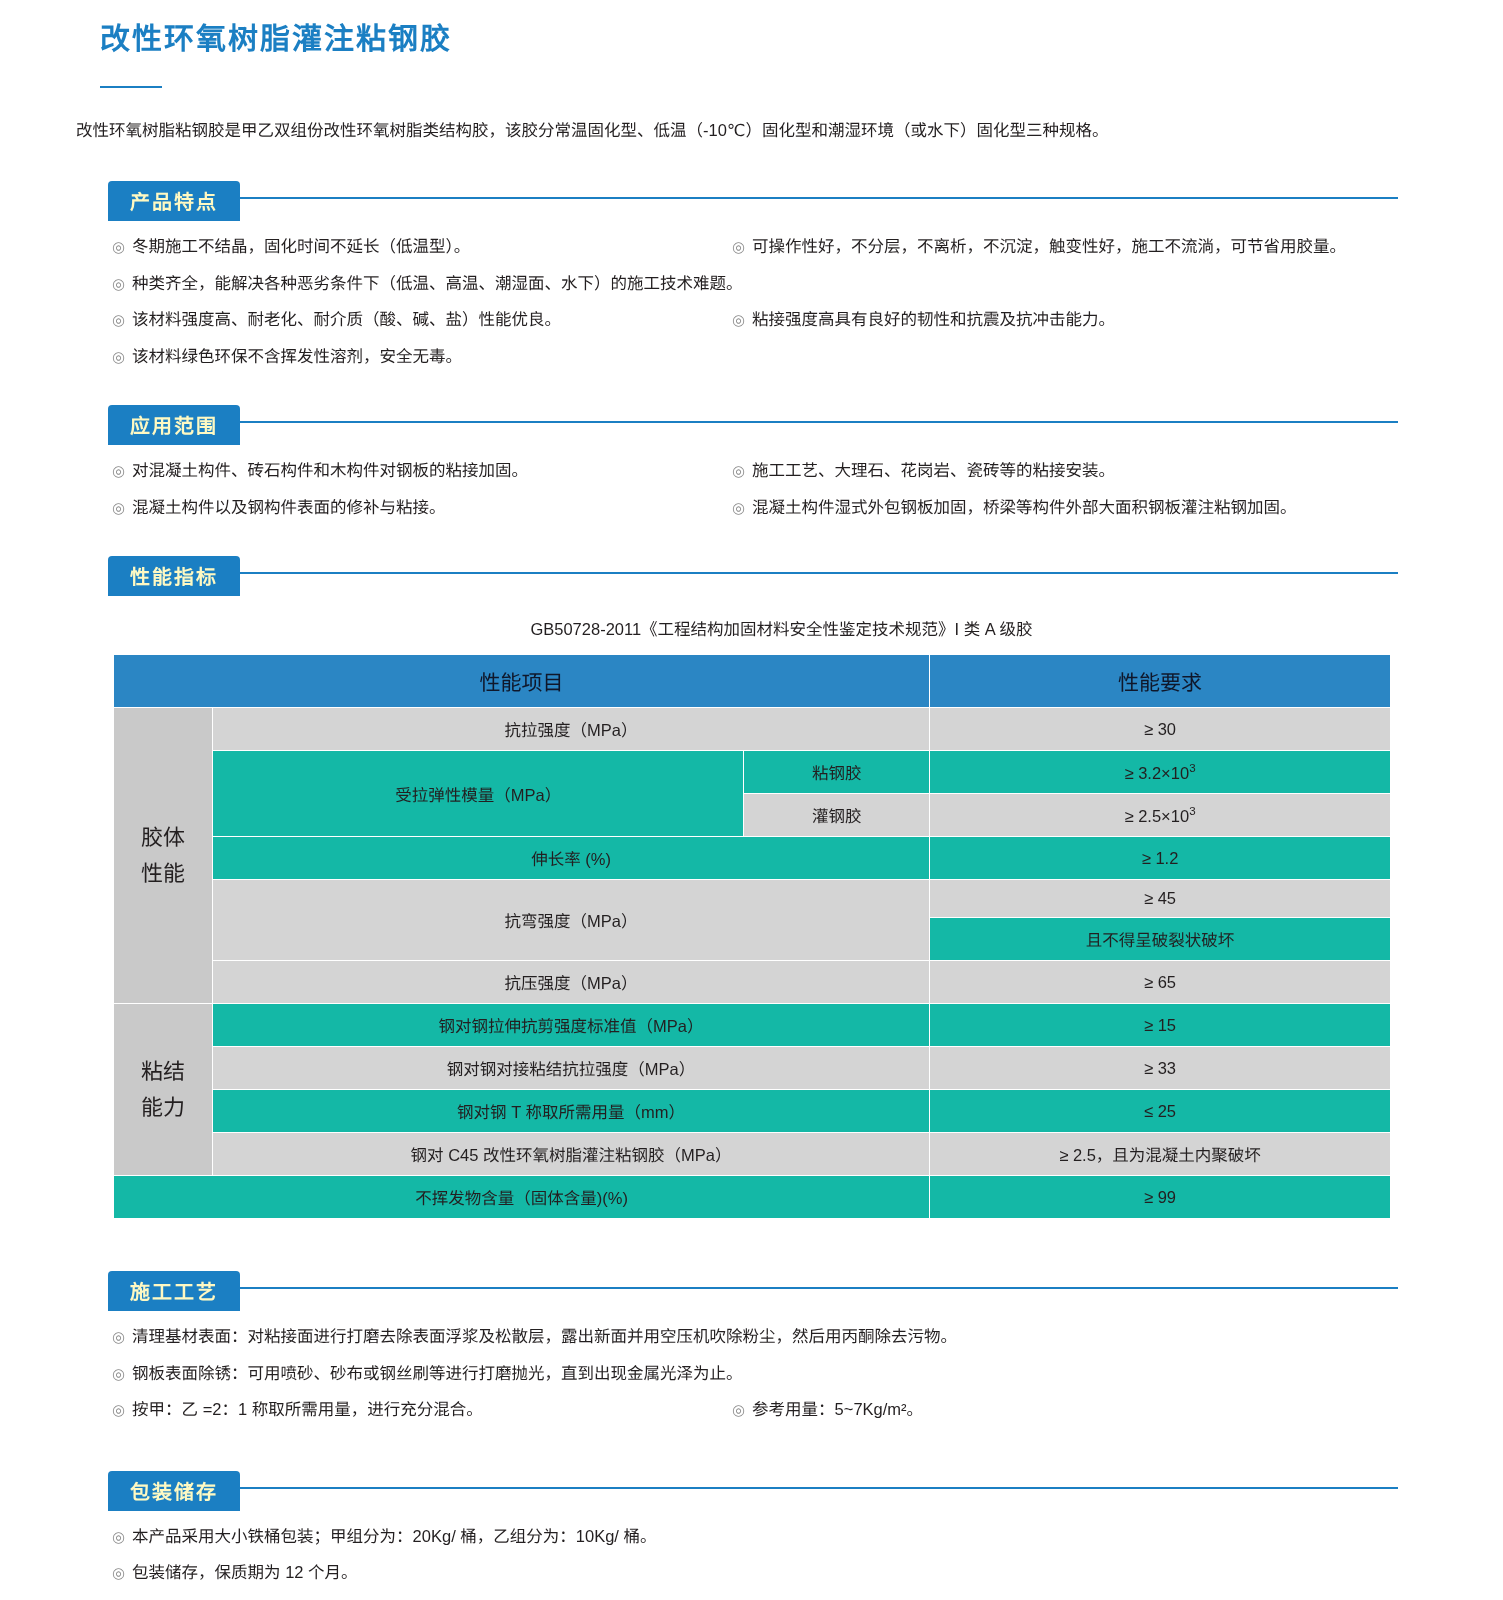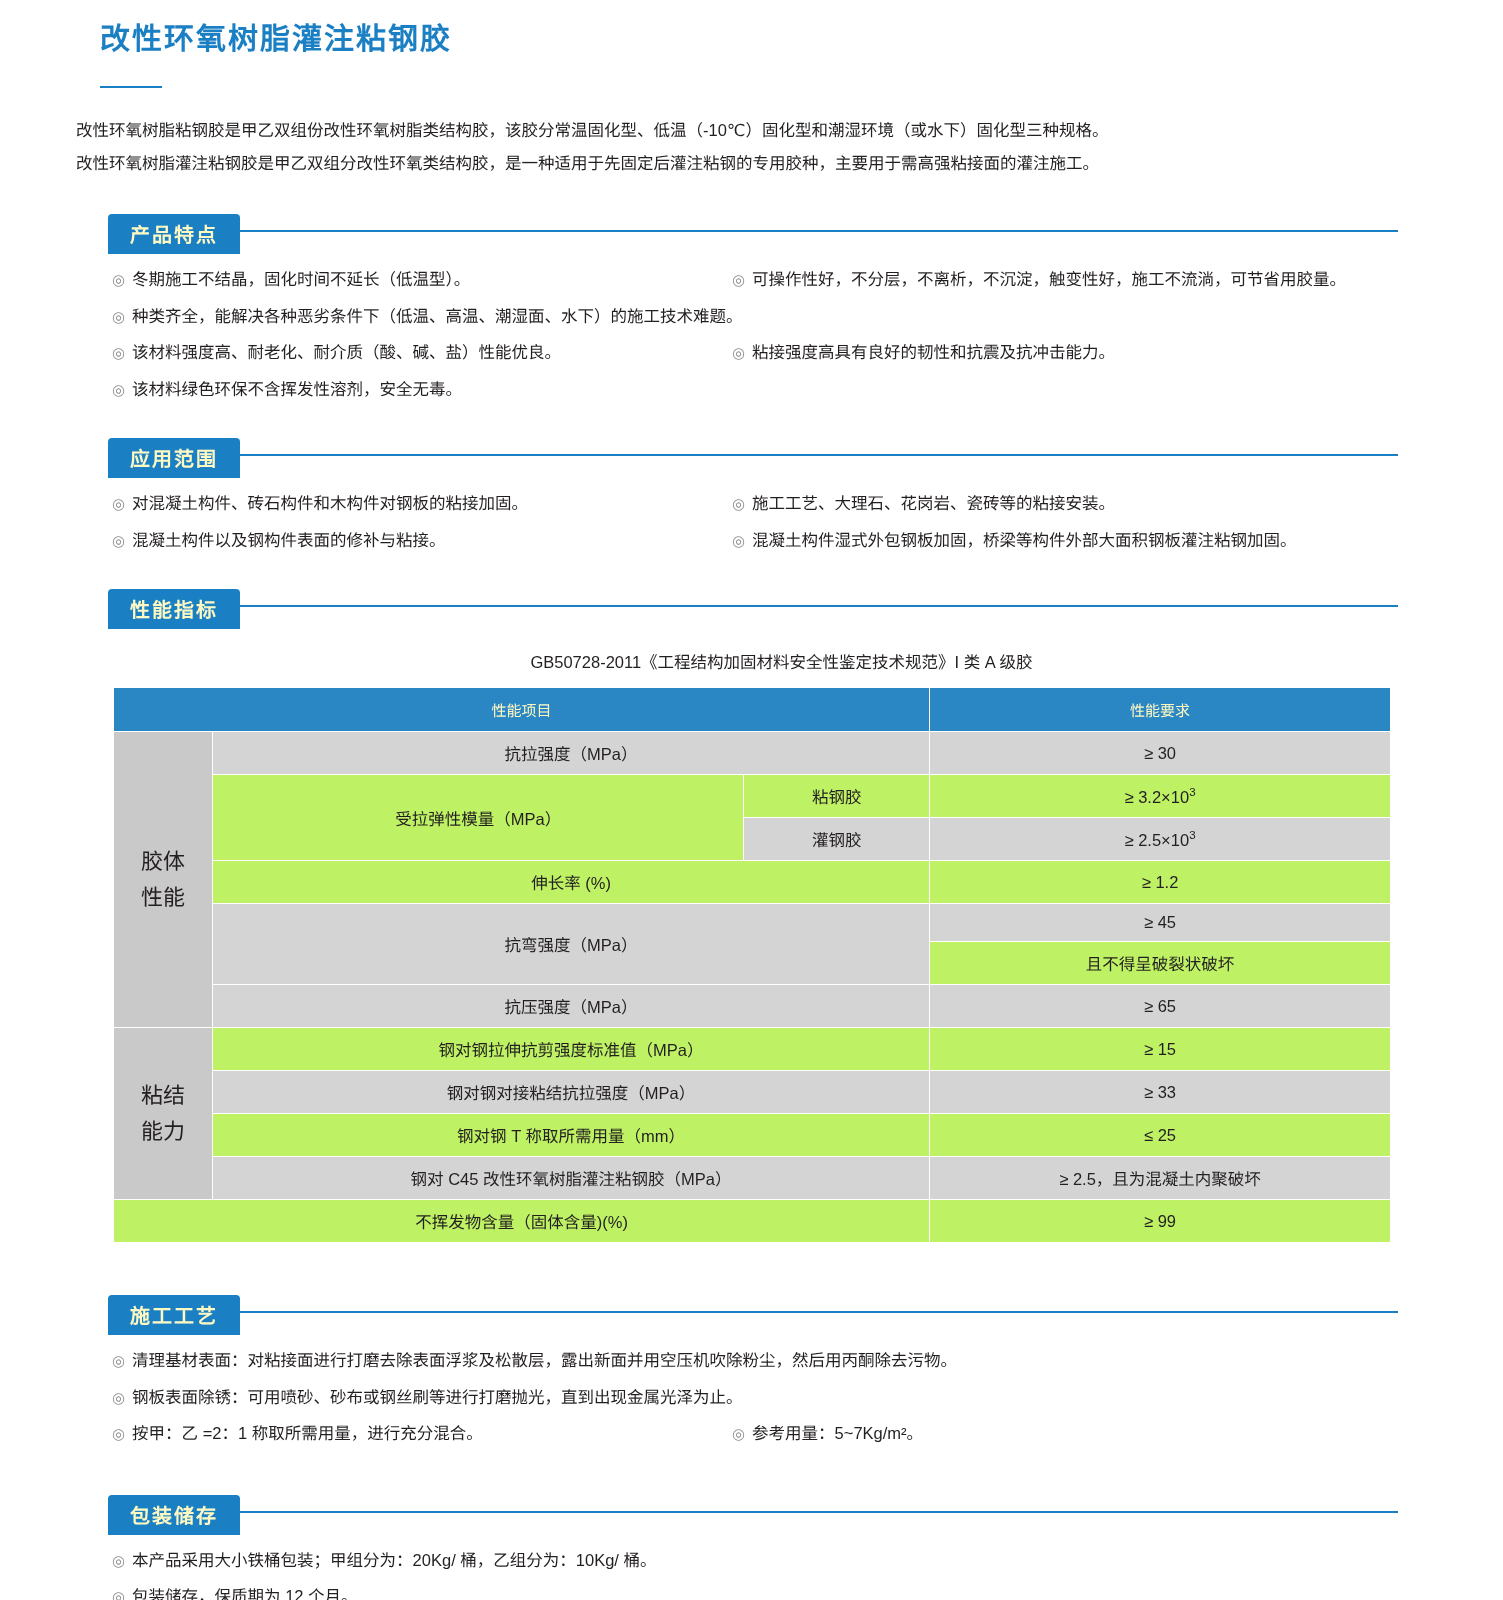--- a/index.html
+++ b/index.html
@@ -126,48 +126,47 @@
   }
   table.spec th, table.spec td {
     border: 1px solid #ffffff;
     text-align: center;
     vertical-align: middle;
     padding: 9px 6px;
     color: #231f20;
   }
   table.spec thead th {
     background: #2b86c4;
-    color: #fef9c3;
+    color: #0f172a;
     font-weight: normal;
-    font-size: 15px;
+    font-size: 21px;
     padding: 11px 6px;
   }
   table.spec td.grp {
     background: #c9c9c9;
     width: 86px;
     font-size: 22px;
     line-height: 1.6;
   }
   .cell-g { background: #d4d4d4; }
-  .cell-l { background: #bef264; }
+  .cell-l { background: #14b8a6; }
   sup { font-size: 0.7em; vertical-align: super; }
 </style>
 </head>
 <body>
 
 <div class="page">
 
   <div class="title-block">
     <h1 class="main-title">改性环氧树脂灌注粘钢胶</h1>
     <div class="title-rule"></div>
   </div>
 
   <div class="intro">
     <p>改性环氧树脂粘钢胶是甲乙双组份改性环氧树脂类结构胶，该胶分常温固化型、低温（-10℃）固化型和潮湿环境（或水下）固化型三种规格。</p>
-    <p>改性环氧树脂灌注粘钢胶是甲乙双组分改性环氧类结构胶，是一种适用于先固定后灌注粘钢的专用胶种，主要用于需高强粘接面的灌注施工。</p>
   </div>
 
   <div class="section-head">
     <div class="bar"></div>
     <span class="tab">产品特点</span>
   </div>
   <div class="bullets">
     <div class="brow">
       <div class="bitem col-a">
         <span class="dot">◎</span>

